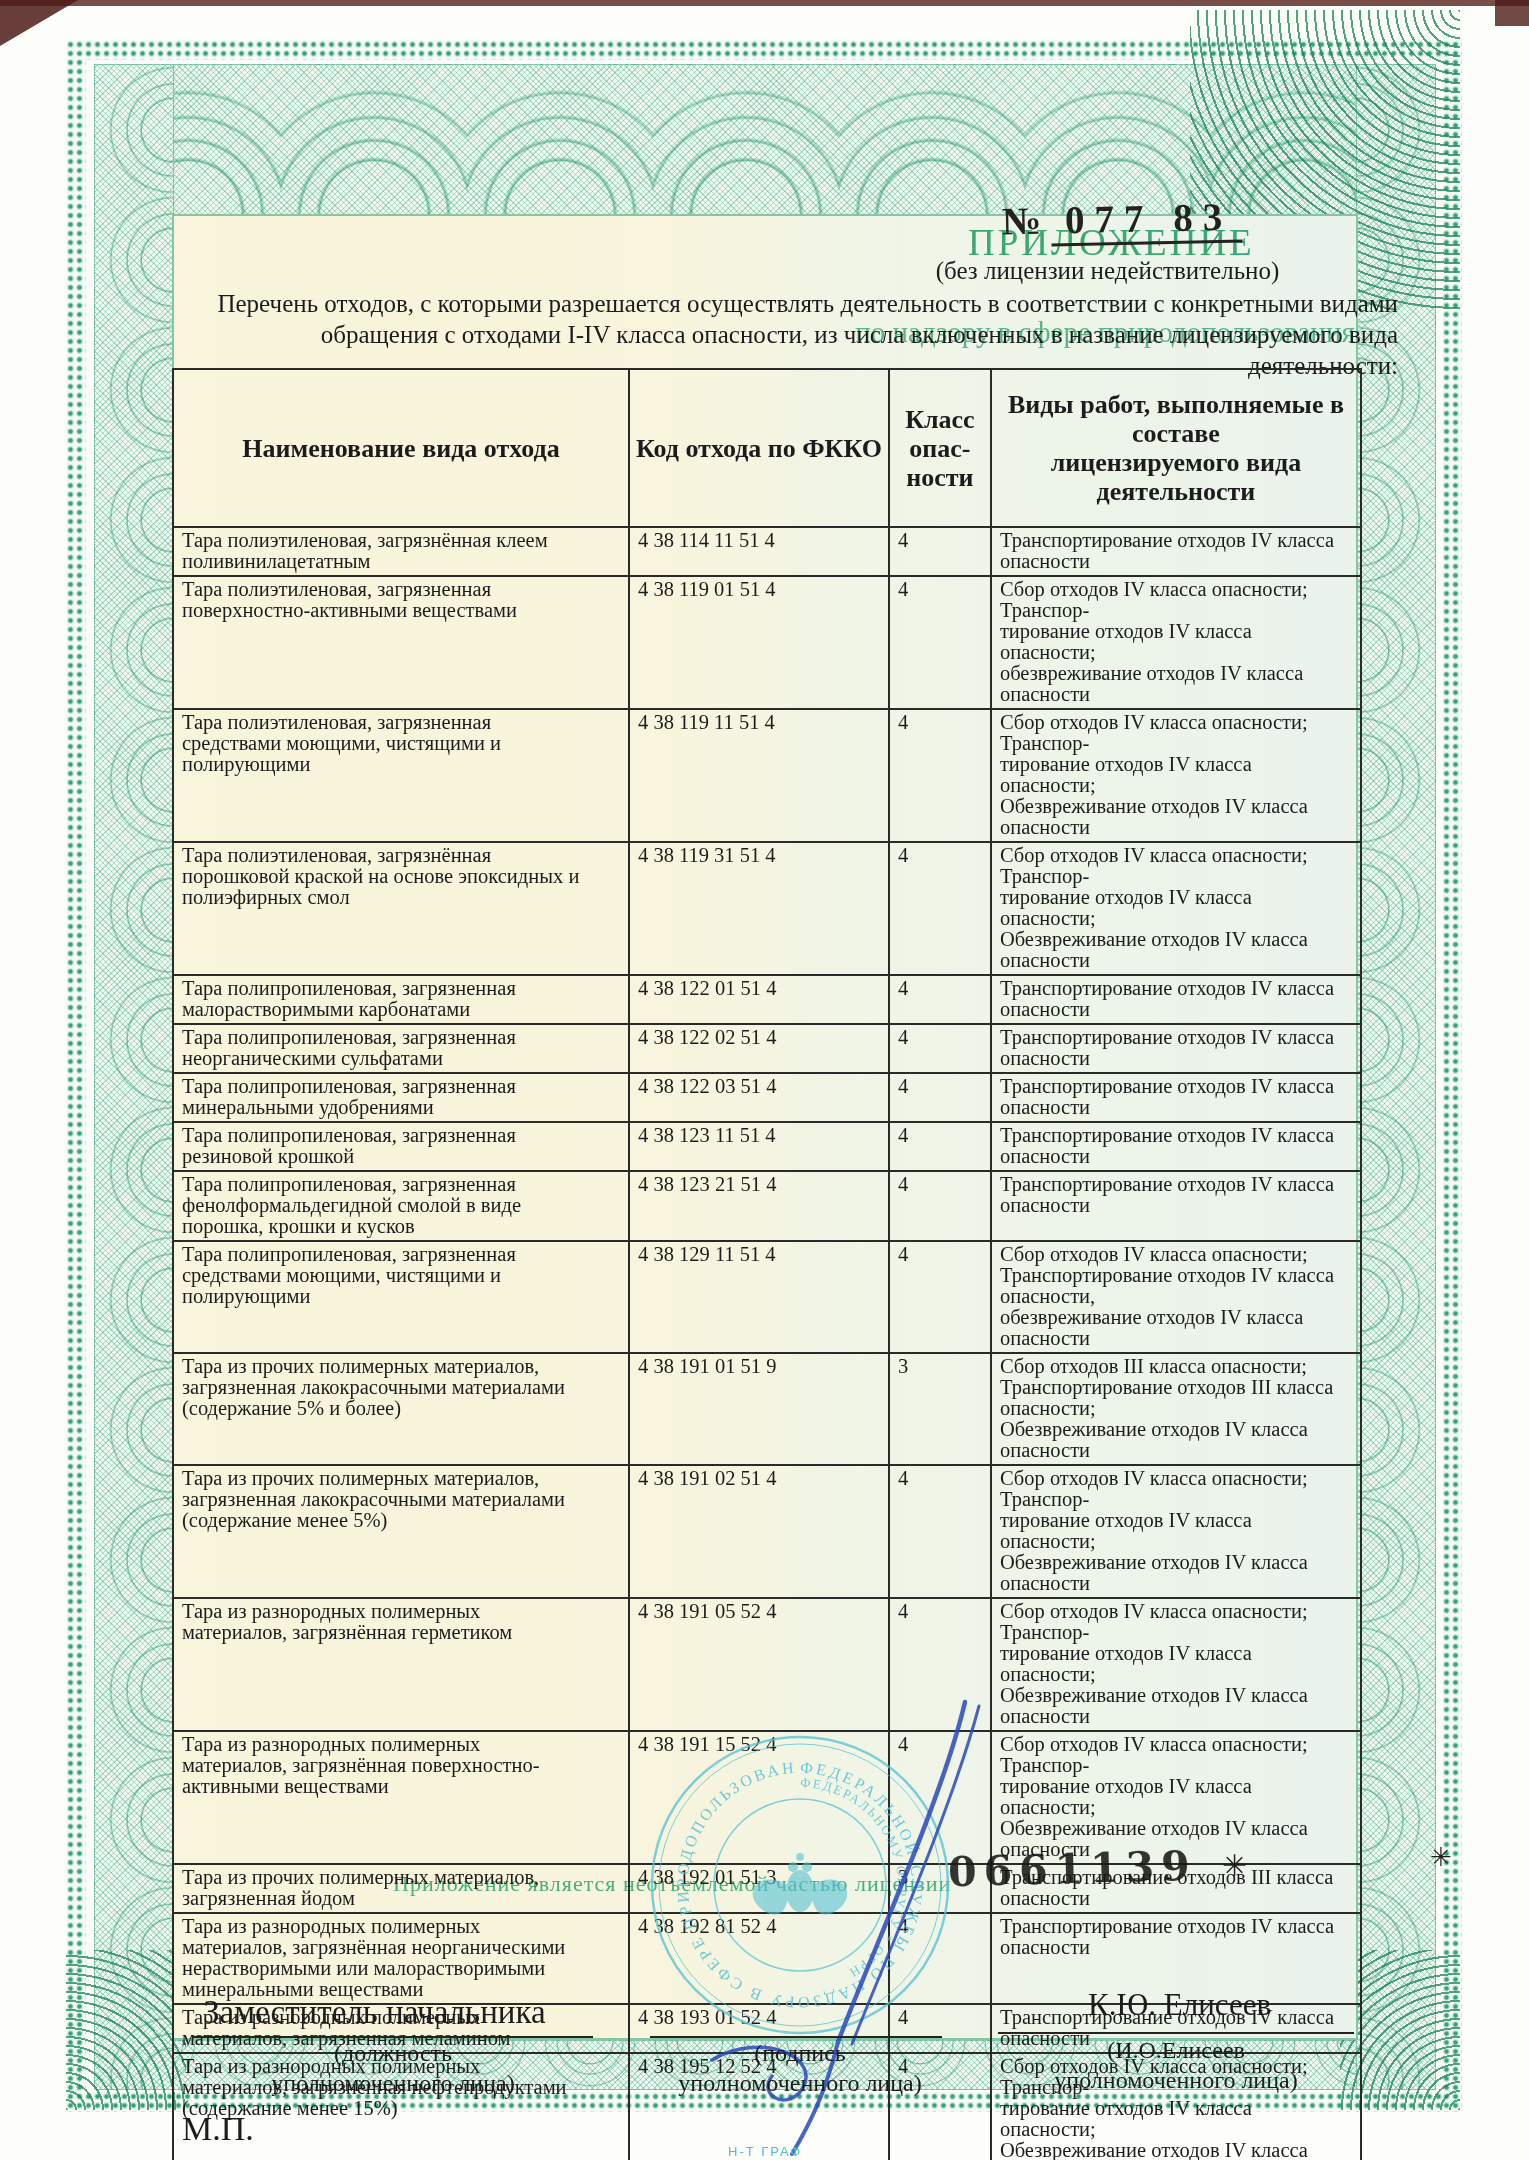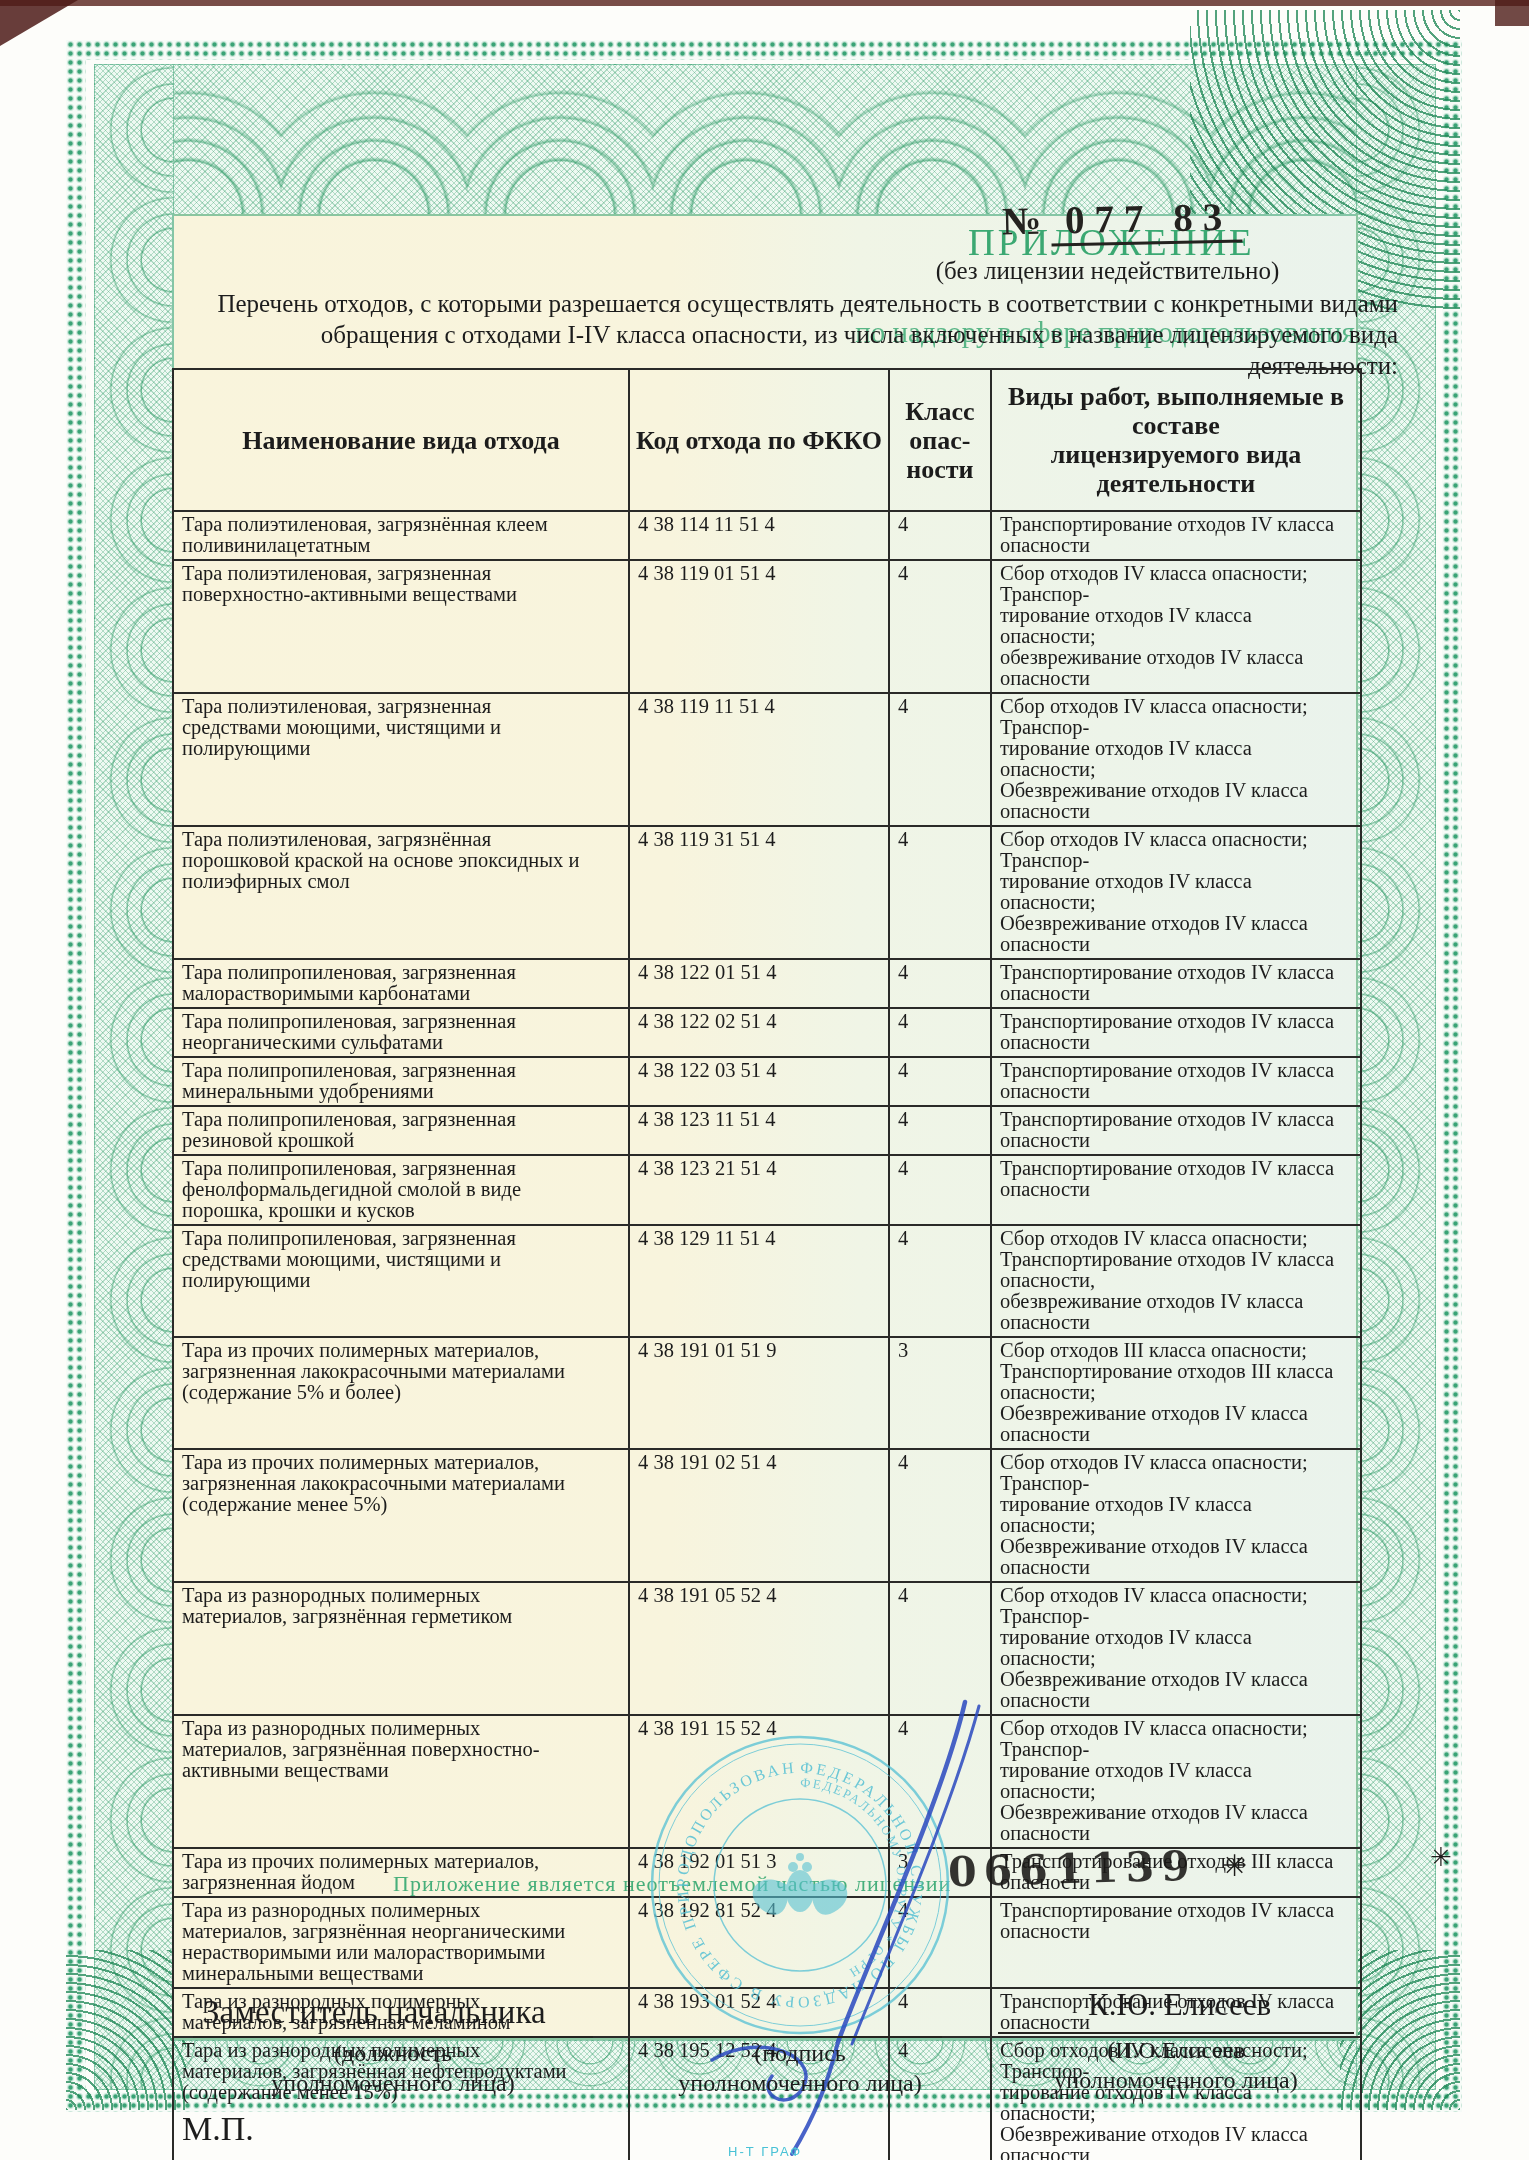--- a/index.html
+++ b/index.html
@@ -63,21 +63,21 @@
                  font-size:29px;color:rgba(39,160,101,.75);z-index:1;}
   .license-line2{position:absolute;left:800px;top:316px;width:610px;text-align:center;
                  font-size:29px;color:rgba(39,160,101,.75);z-index:1;}
   .intro{position:absolute;left:186px;top:288px;width:1212px;text-align:right;
          font-size:25px;line-height:1.24;z-index:2;}
 
   
   .waste-table{position:absolute;left:172px;top:368px;width:1190px;border-collapse:collapse;
                z-index:2;background:transparent;}
   .waste-table th,.waste-table td{border:2px solid #2a2a28;vertical-align:top;background:transparent;}
-  .waste-table th{font-size:26px;font-weight:bold;text-align:center;padding:12px 6px;
+  .waste-table th{font-size:26px;font-weight:bold;text-align:center;padding:20px 6px;
                   white-space:pre-line;line-height:1.12;vertical-align:middle;}
   .waste-table td{font-size:20.5px;line-height:21px;padding:2px 8px 3px;white-space:pre-line;}
   .c-name{width:438px;}
   .c-code{width:190px;white-space:nowrap !important;}
   .c-class{width:84px;}
 
   
   .integral-note{position:absolute;left:393px;top:1871px;width:900px;font-size:22px;
                  color:rgba(40,162,104,.85);z-index:1;letter-spacing:1px;}
   .blank-number{position:absolute;left:948px;top:1845px;font-size:41px;font-weight:bold;

